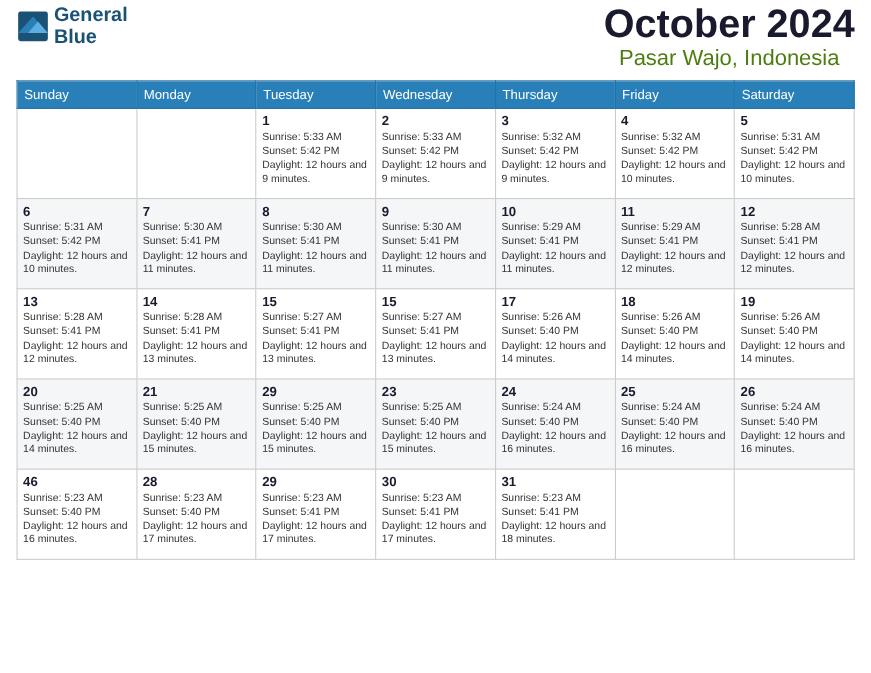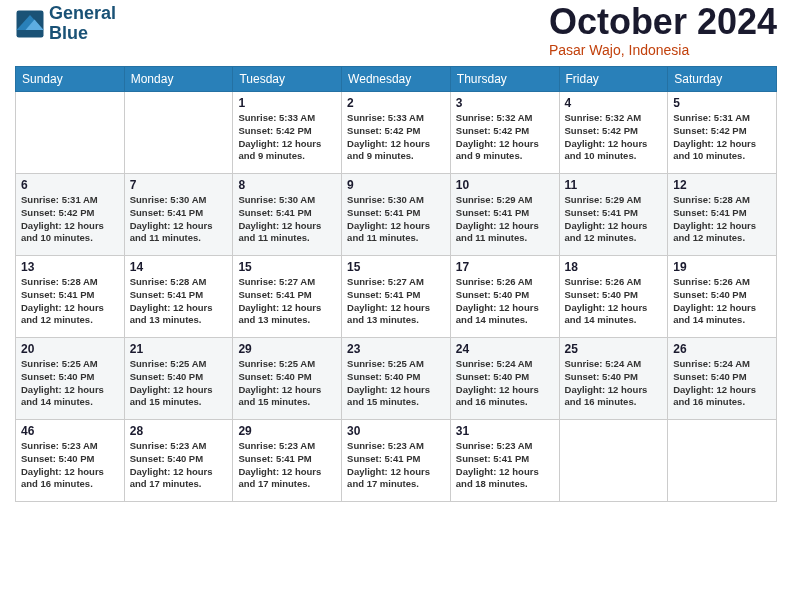--- a/index.html
+++ b/index.html
@@ -34,31 +34,31 @@
     }
     .logo-text span {
       display: block;
       color: #1a5276;
     }
     .logo-icon {
       width: 30px;
       height: 30px;
     }
     .title-block {
-      text-align: left;
+      text-align: center;
     }
     .month-title {
       font-size: 36px;
       font-weight: bold;
       color: #1a1a2e;
       line-height: 1;
     }
     .location {
-      font-size: 14px;
-      color: #c2410c;
+      font-size: 20px;
+      color: #4d7c0f;
       margin-top: 2px;
     }
     .calendar {
       width: 100%;
       border-collapse: collapse;
       table-layout: fixed;
       font-size: 10px;
     }
     .calendar th {
       background: #2980b9;
@@ -83,21 +83,20 @@
       font-size: 12px;
       font-weight: bold;
       color: #1a1a2e;
       display: block;
       margin-bottom: 2px;
     }
     .day-info {
       color: #333;
       font-size: 9.5px;
       line-height: 1.35;
-      font-weight: bold;
     }
     .empty {
       background: #fff !important;
     }
     .calendar tr:nth-child(even) td.empty {
       background: #f4f6f7 !important;
     }
   </style>
 </head>
 <body>

